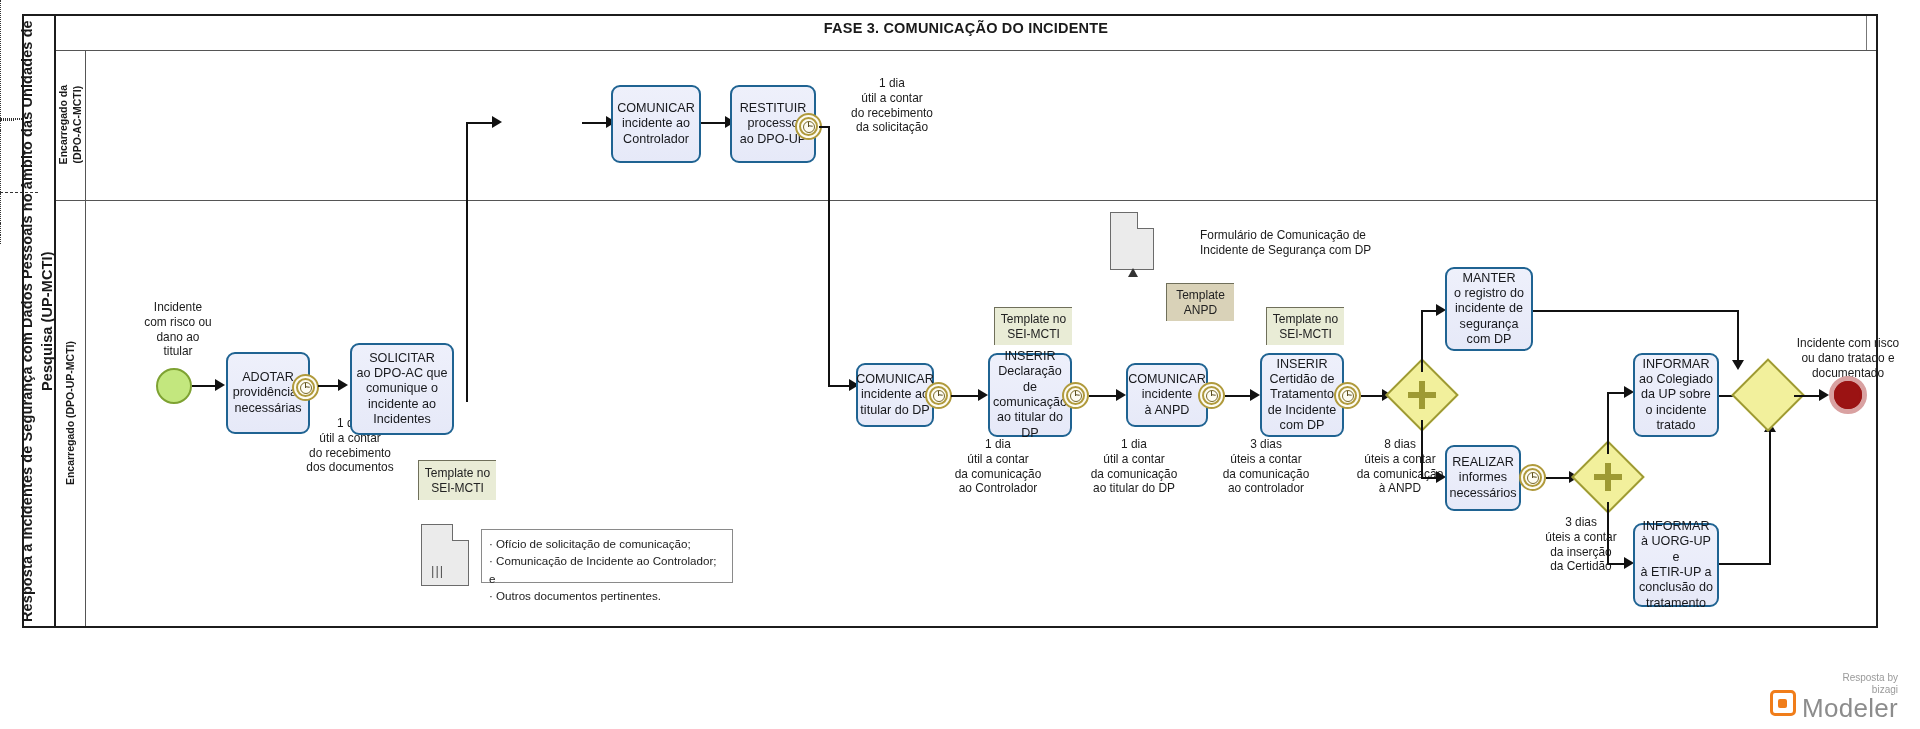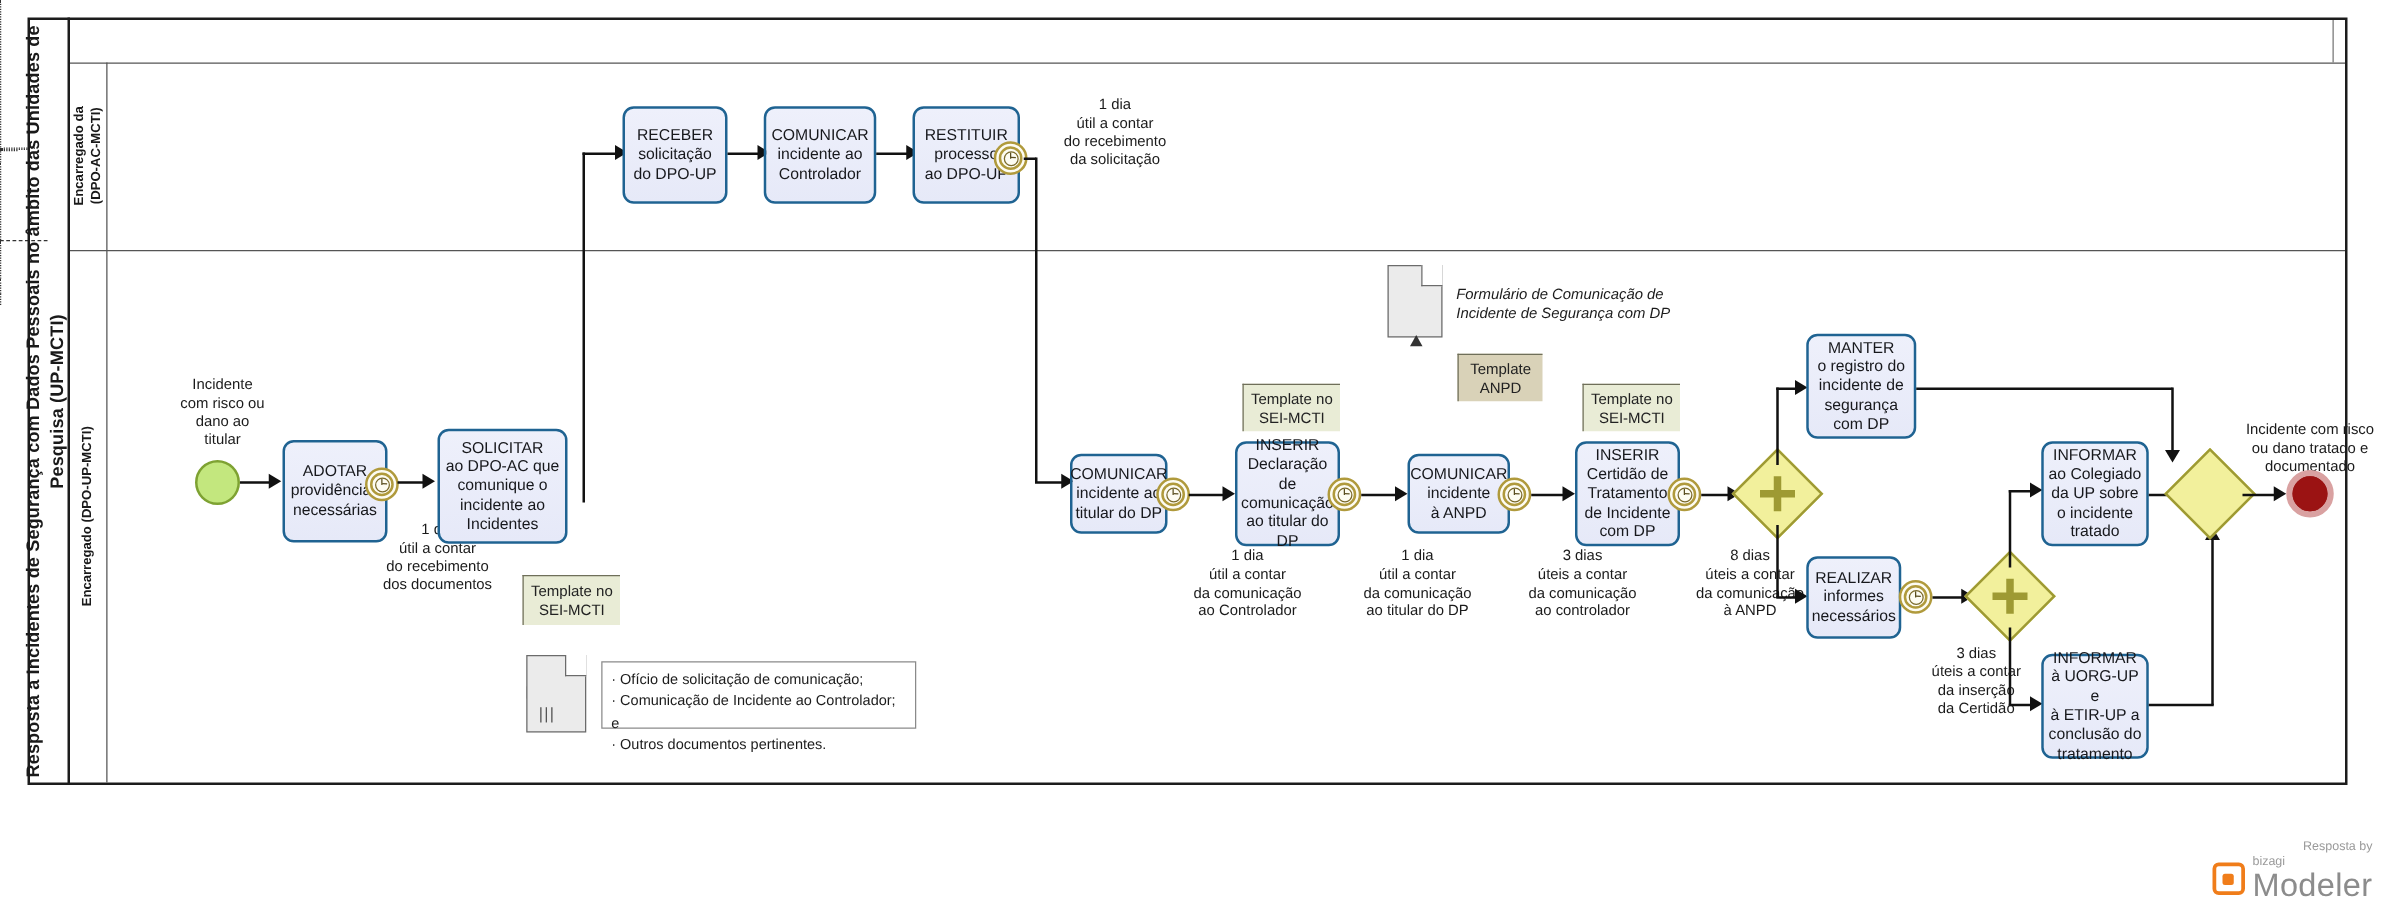--- a/index.html
+++ b/index.html
@@ -82,39 +82,37 @@
 </head>
 <body>
 
 <div id="stage">
 
   <div class="pool"></div>
   <div class="pool-title">
     <span>Resposta a Incidentes de Segurança com Dados Pessoais no âmbito das Unidades de Pesquisa (UP-MCTI)</span>
   </div>
 
+  <div class="phase-title" style="left:56px;top:20px;width:1820px;text-align:center;">FASE 3. COMUNICAÇÃO DO INCIDENTE</div>
   <div class="lane-sep" style="top:50px;"></div>
   <div class="phase-sep" style="left:1866px;top:16px;height:34px;"></div>
 
   <div class="lane-label" style="left:56px;top:50px;height:150px;">
     <span>Encarregado da
 (DPO-AC-MCTI)</span>
   </div>
   <div class="lane-sep" style="top:200px;"></div>
   <div class="lane-label" style="left:56px;top:200px;height:426px;">
     <span>Encarregado (DPO-UP-MCTI)</span>
   </div>
 
   <div class="ln lnv" style="left:466px;top:122px;height:280px;"></div>
   <div class="ln lnh" style="left:466px;top:122px;width:29px;"></div>
   <div class="arw r" style="left:492px;top:116px;"></div>
 
-  <div class="task" style="left:498px;top:85px;width:84px;height:78px;">RECEBER
-solicitação
-do DPO-UP</div>
 
   <div class="ln lnh" style="left:582px;top:122px;width:27px;"></div>
   <div class="arw r" style="left:606px;top:116px;"></div>
 
   <div class="task" style="left:611px;top:85px;width:90px;height:78px;">COMUNICAR
 incidente ao
 Controlador</div>
 
   <div class="ln lnh" style="left:701px;top:122px;width:27px;"></div>
   <div class="arw r" style="left:725px;top:116px;"></div>
@@ -228,21 +226,21 @@
       <u class="m"></u>
     </div>
   <div class="label" style="left:1196px;top:437px;width:140px;">3 dias
 úteis a contar
 da comunicação
 ao controlador</div>
 
   <div class="doc" style="left:1110px;top:212px;width:44px;height:58px;">
     <span class="fold"></span>
   </div>
-  <div class="label left" style="left:1165px;top:228px;width:230px;font-style:italic;">Formulário de Comunicação de
+  <div class="label left" style="left:1200px;top:228px;width:230px;">Formulário de Comunicação de
 Incidente de Segurança com DP</div>
   <div class="dashv" style="left:1132px;top:276px;height:62px;"></div>
   <div class="arw uo" style="left:1128px;top:268px;"></div>
   <div class="dashh2" style="left:1132px;top:338px;width:38px;"></div>
   <div class="dashv" style="left:1168px;top:310px;height:30px;"></div>
   <div class="note anpd" style="left:1166px;top:283px;width:68px;height:38px;">Template
 ANPD</div>
   <div class="dashv" style="left:1168px;top:342px;height:12px;"></div>
 
   <div class="ln lnh" style="left:1225px;top:395px;width:28px;"></div>
@@ -343,20 +341,20 @@
   <div class="end-event" style="left:1829px;top:376px;">
       <i></i>
     </div>
 
   <div class="footer">
     <div class="pw">Resposta by</div>
     <div class="brand">
       <span class="mark">
           <i></i>
         </span>
-      <span style="display:flex;flex-direction:column;align-items:flex-start;line-height:1;">
+      <span style="display:flex;flex-direction:column;align-items:flex-end;line-height:1;">
         <span style="font-size:10px;color:#9a9a9a;">bizagi</span>
         <span class="nm">Modeler</span>
       </span>
     </div>
   </div>
 
 </div>
 
 </body></html>

